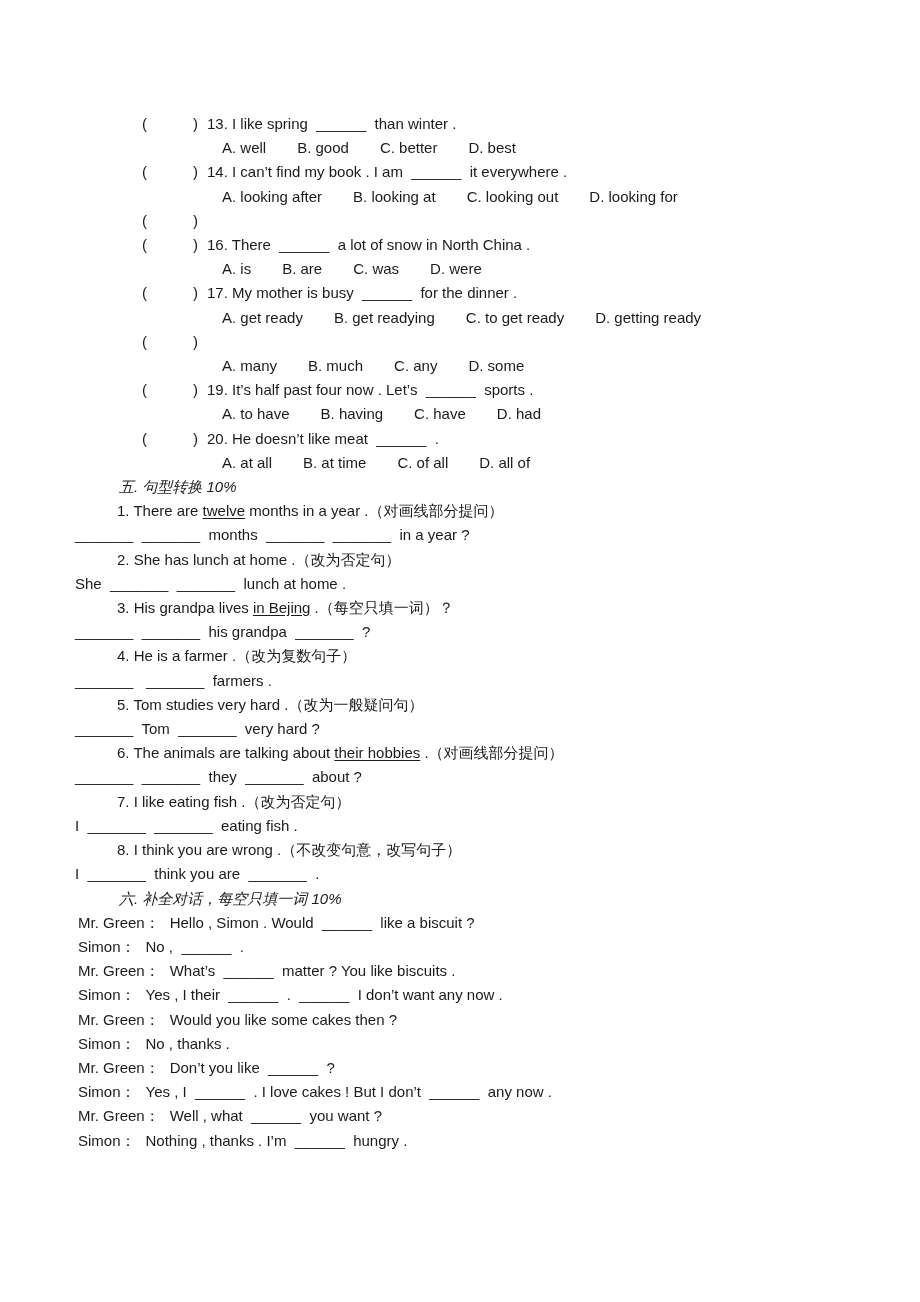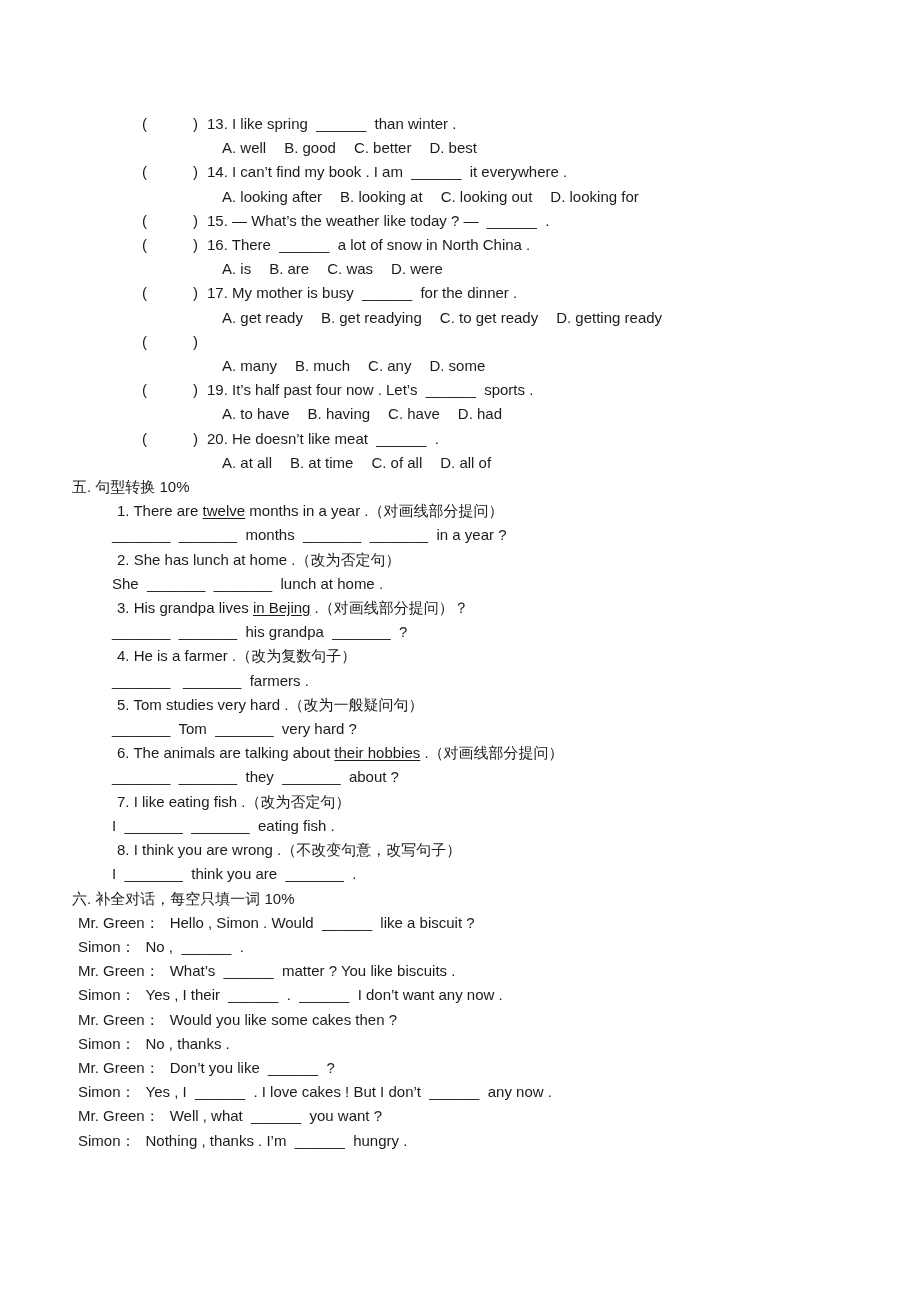--- a/index.html
+++ b/index.html
@@ -21,31 +21,31 @@
     top: 112px;
     left: 0;
     width: 920px;
   }
   .line {
     line-height: 24.2px;
     white-space: pre-wrap;
   }
   .q-stem    { padding-left: 142px; }
   .q-options { padding-left: 222px; }
-  .opt       { margin-right: 18px; }
+  .opt       { margin-right: 31px; }
   .bracket {
     display: inline-flex;
     justify-content: space-between;
     width: 56px;
     margin-right: 9px;
     font-family: "Liberation Sans", "DejaVu Sans", sans-serif;
   }
-  .sec-heading  { padding-left: 72px; }
+  .sec-heading  { padding-left: 119px; font-style: italic; }
   .item-prompt  { padding-left: 117px; }
-  .item-answer  { padding-left: 112px; }
+  .item-answer  { padding-left: 75px; }
   .dlg          { padding-left: 78px; }
   .dlg .speaker { margin-right: 10px; }
   .u {
     text-decoration: underline;
     text-underline-offset: 2px;
   }
   .sup {
     vertical-align: super;
     font-size: 10px;
     line-height: 0;
@@ -54,41 +54,41 @@
 </head>
 <body>
 
 <div class="doc">
 
   <section id="mcq-section">
       <div class="line q-stem"><span class="bracket"><span>(</span><span>)</span></span><span>13. I like spring  ______  than winter .</span></div>
       <div class="line q-options"><span class="opt">A. well</span><span class="opt">B. good</span><span class="opt">C. better</span><span class="opt">D. best</span></div>
       <div class="line q-stem"><span class="bracket"><span>(</span><span>)</span></span><span>14. I can’t find my book . I am  ______  it everywhere .</span></div>
       <div class="line q-options"><span class="opt">A. looking after</span><span class="opt">B. looking at</span><span class="opt">C. looking out</span><span class="opt">D. looking for</span></div>
-      <div class="line q-stem"><span class="bracket"><span>(</span><span>)</span></span><span>15. — What’s the weather like today ? —  ______  .</span></div>
+      <div class="line q-stem"><span class="bracket"><span>(</span><span>)</span></span></div>
       <div class="line q-stem"><span class="bracket"><span>(</span><span>)</span></span><span>16. There  ______  a lot of snow in North China .</span></div>
       <div class="line q-options"><span class="opt">A. is</span><span class="opt">B. are</span><span class="opt">C. was</span><span class="opt">D. were</span></div>
       <div class="line q-stem"><span class="bracket"><span>(</span><span>)</span></span><span>17. My mother is busy  ______  for the dinner .</span></div>
       <div class="line q-options"><span class="opt">A. get ready</span><span class="opt">B. get readying</span><span class="opt">C. to get ready</span><span class="opt">D. getting ready</span></div>
       <div class="line q-stem"><span class="bracket"><span>(</span><span>)</span></span></div>
       <div class="line q-options"><span class="opt">A. many</span><span class="opt">B. much</span><span class="opt">C. any</span><span class="opt">D. some</span></div>
       <div class="line q-stem"><span class="bracket"><span>(</span><span>)</span></span><span>19. It’s half past four now . Let’s  ______  sports .</span></div>
       <div class="line q-options"><span class="opt">A. to have</span><span class="opt">B. having</span><span class="opt">C. have</span><span class="opt">D. had</span></div>
       <div class="line q-stem"><span class="bracket"><span>(</span><span>)</span></span><span>20. He doesn’t like meat  ______  .</span></div>
       <div class="line q-options"><span class="opt">A. at all</span><span class="opt">B. at time</span><span class="opt">C. of all</span><span class="opt">D. all of</span></div>
     </section>
 
   <section>
     <div class="line sec-heading">五. 句型转换 10%</div>
     <div id="s5-items">
         <div class="line item-prompt"><span>1. There are </span><span class="u">twelve</span><span> months in a year .（对画线部分提问）</span></div>
         <div class="line item-answer">_______  _______  months  _______  _______  in a year ?</div>
         <div class="line item-prompt"><span>2. She has lunch at home .（改为否定句）</span></div>
         <div class="line item-answer">She  _______  _______  lunch at home .</div>
-        <div class="line item-prompt"><span>3. His grandpa lives </span><span class="u">in Bejing</span><span> .（对画线部分提问）？</span></div>
+        <div class="line item-prompt"><span>3. His grandpa lives </span><span class="u">in Bejing</span><span> .（每空只填一词）？</span></div>
         <div class="line item-answer">_______  _______  his grandpa  _______  ?</div>
         <div class="line item-prompt"><span>4. He is a farmer .（改为复数句子）</span></div>
         <div class="line item-answer">_______   _______  farmers .</div>
         <div class="line item-prompt"><span>5. Tom studies very hard .（改为一般疑问句）</span></div>
         <div class="line item-answer">_______  Tom  _______  very hard ?</div>
         <div class="line item-prompt"><span>6. The animals are talking about </span><span class="u">their hobbies</span><span> .（对画线部分提问）</span></div>
         <div class="line item-answer">_______  _______  they  _______  about ?</div>
         <div class="line item-prompt"><span>7. I like eating fish .（改为否定句）</span></div>
         <div class="line item-answer">I  _______  _______  eating fish .</div>
         <div class="line item-prompt"><span>8. I think you are wrong .（不改变句意，改写句子）</span></div>

